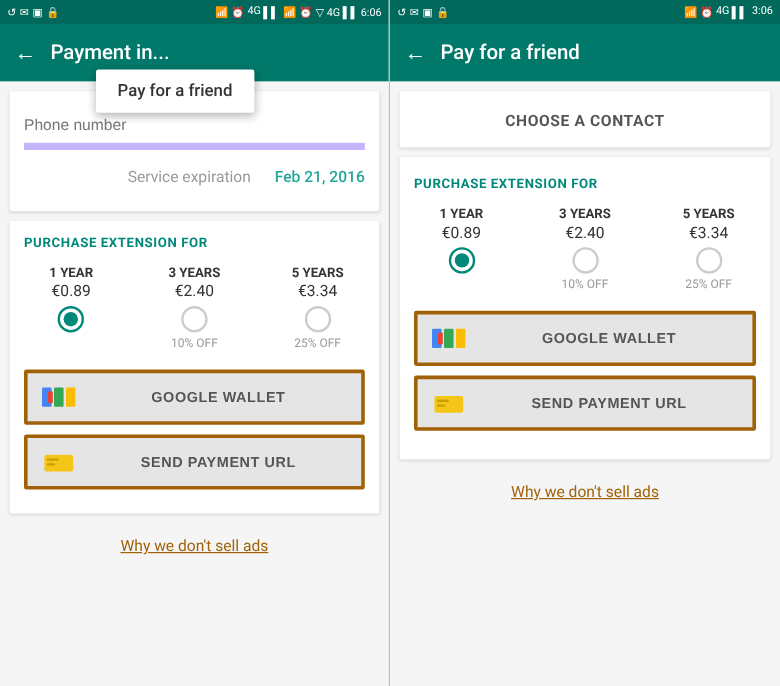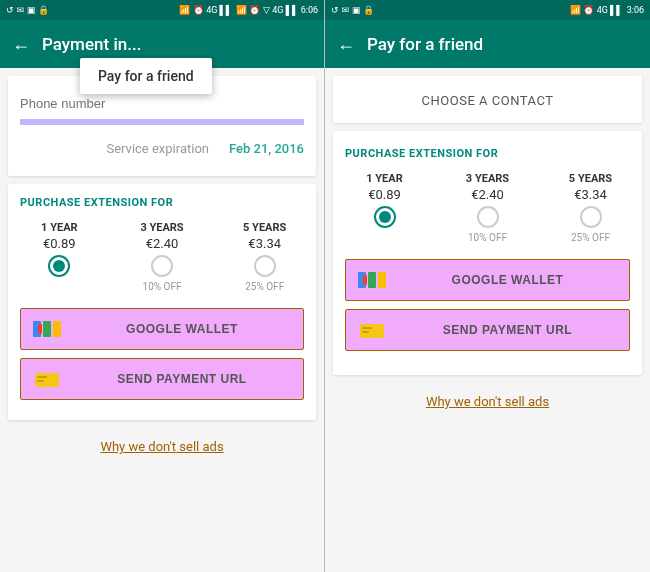--- a/index.html
+++ b/index.html
@@ -189,26 +189,26 @@
 
     .plan-discount {
       font-size: 10px;
       color: #999;
       margin-top: 2px;
     }
 
     .payment-btn {
       display: flex;
       align-items: center;
-      border: 1px solid #a16207;
+      border: 3px solid #a16207;
       border-radius: 2px;
       padding: 10px 12px;
       cursor: pointer;
       margin-bottom: 8px;
-      background: #f0abfc;
+      background: #e5e5e5;
       width: 100%;
       justify-content: space-between;
     }
 
     .payment-btn-icon {
       width: 28px;
       height: 20px;
       margin-right: 12px;
       flex-shrink: 0;
     }
@@ -256,21 +256,21 @@
       border-radius: 2px;
       box-shadow: 0 1px 3px rgba(0,0,0,0.12);
       padding: 14px 12px;
       margin-bottom: 8px;
       text-align: center;
       cursor: pointer;
     }
 
     .choose-contact-label {
       font-size: 13px;
-      font-weight: 400;
+      font-weight: 700;
       color: #555;
       letter-spacing: 0.5px;
       text-transform: uppercase;
     }
 
     .full-card {
       background: white;
       border-radius: 2px;
       box-shadow: 0 1px 3px rgba(0,0,0,0.12);
       padding: 16px 12px;

